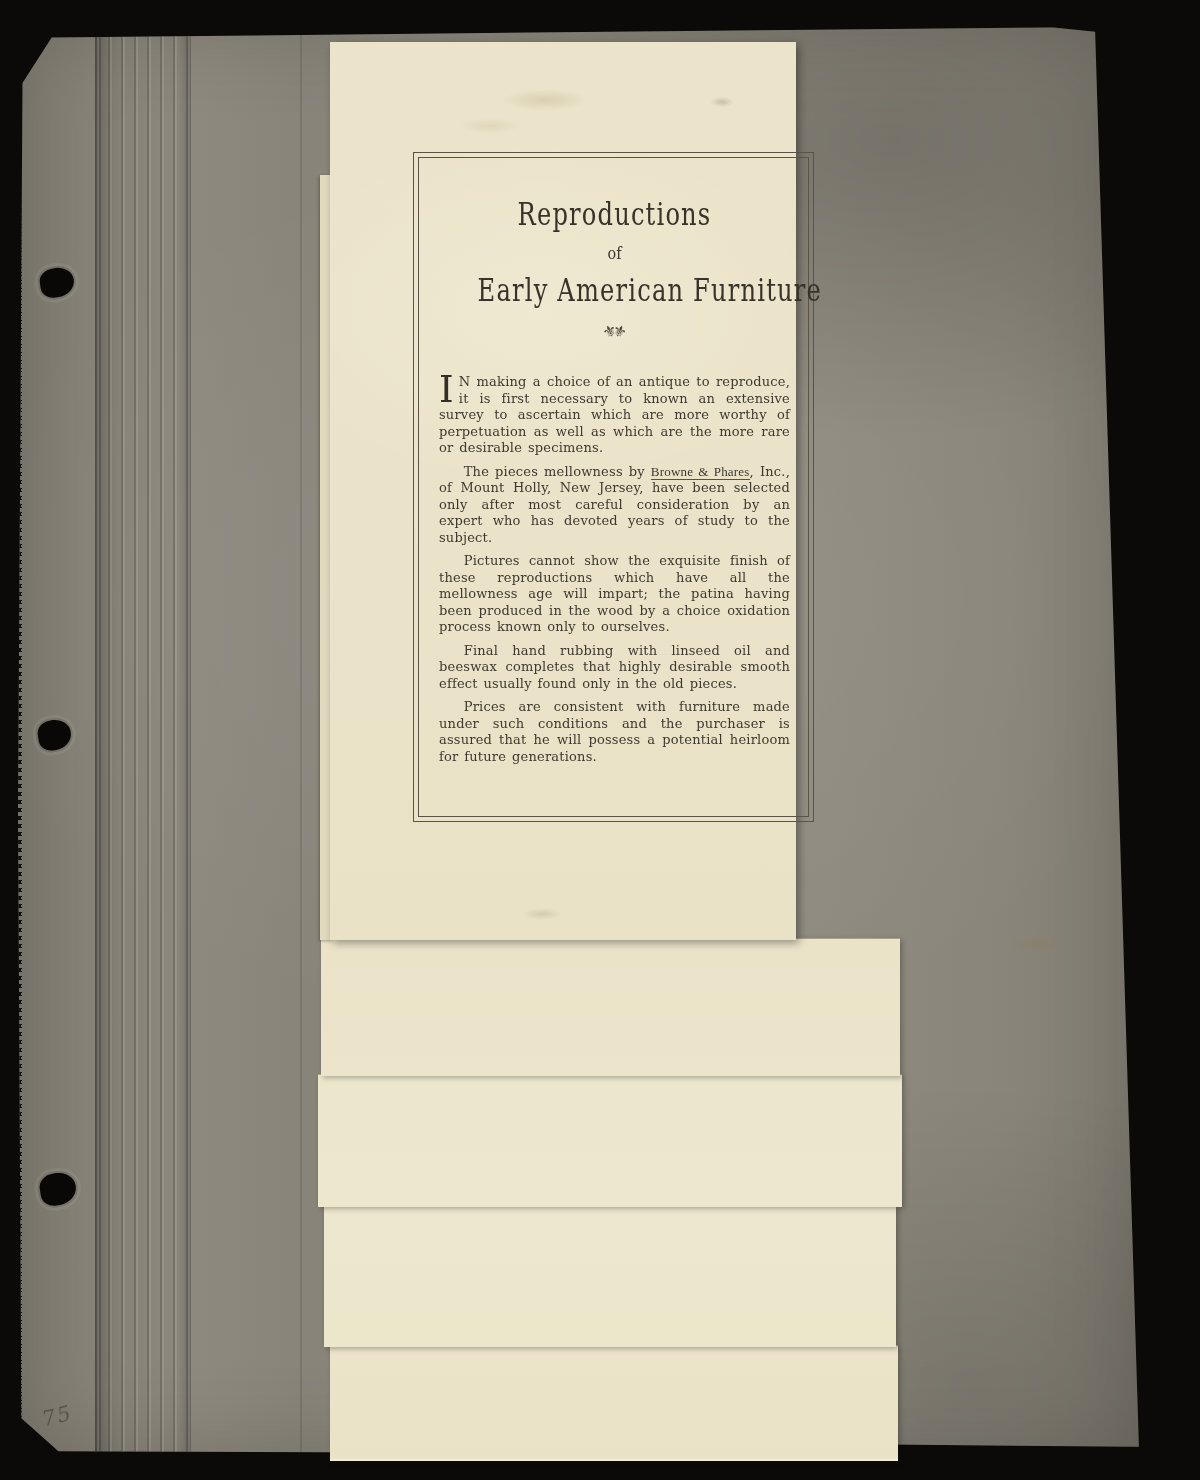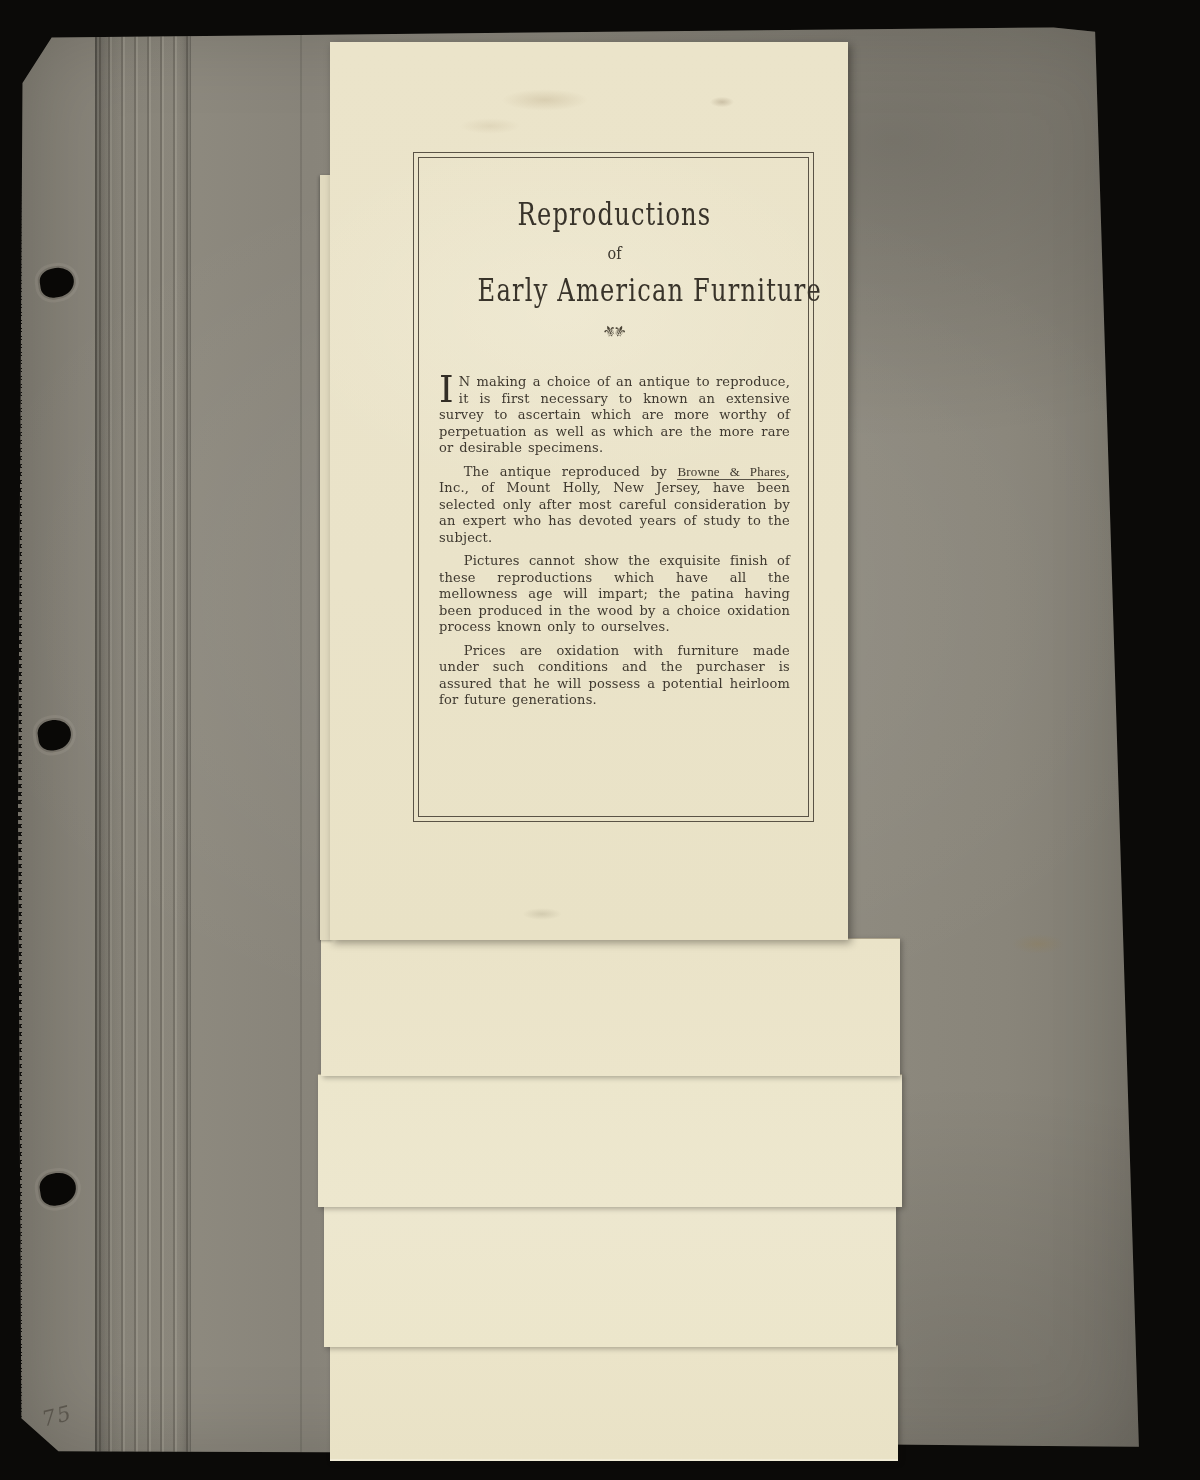--- a/index.html
+++ b/index.html
@@ -78,21 +78,21 @@
   .band-5{left:330px;top:1345px;width:568px;height:113px;z-index:3;
     background:linear-gradient(180deg,#ebe4c9,#e9e2c6);
     border-top:1px solid rgba(118,108,86,.45);
     border-bottom:2px solid rgba(248,244,228,.5);}
   .sliver{
     position:absolute;left:320px;top:175px;width:13px;height:765px;z-index:7;
     background:#e1dabf;box-shadow:-1px 1px 3px rgba(0,0,0,.3);
   }
   
   .pamphlet{
-    position:absolute;left:330px;top:42px;width:518px;height:898px;z-index:10;
+    position:absolute;left:330px;top:42px;width:466px;height:898px;z-index:10;
     background:
       radial-gradient(60px 15px at 215px 58px, rgba(125,95,50,.16), transparent 72%),
       radial-gradient(42px 11px at 160px 84px, rgba(125,95,50,.10), transparent 72%),
       radial-gradient(16px 7px  at 392px 60px, rgba(90,65,35,.22), transparent 75%),
       radial-gradient(14px 42px at 566px 285px, rgba(120,80,35,.22), transparent 72%),
       radial-gradient(10px 30px at 570px 335px, rgba(120,80,35,.14), transparent 72%),
       radial-gradient(26px 8px  at 212px 872px, rgba(95,85,60,.16), transparent 75%),
       radial-gradient(420px 260px at 45% 30%, rgba(255,253,242,.20), transparent 70%),
       linear-gradient(180deg,#ebe4ca 0%,#eae3c9 60%,#e9e2c6 100%);
     box-shadow:3px 3px 8px rgba(15,12,8,.38);
@@ -153,20 +153,21 @@
     <div class="frame-inner">
       <div class="content">
         <div class="title-1">Reproductions</div>
         <div class="title-2">of</div>
         <div class="title-3">Early American Furniture</div>
         <div class="ornament">
           <span class="orn orn-l">⚜</span><span class="orn orn-r">⚜</span>
         </div>
         <div class="bodytext">
           <p class="para p-drop"><span class="dropcap">I</span><span>N making a choice of an antique to reproduce, it is first necessary to known an extensive survey to ascertain which are more worthy of perpetuation as well as which are the more rare or desirable specimens.</span></p>
-          <p class="para indent"><span>The antique reproduced by </span><span class="uline">Browne &amp; Phares</span><span>, Inc., of Mount Holly, New Jersey, have been selected only after most careful consideration by an expert who has devoted years of study to the subject.</span></p>
+          <p class="para indent"><span>The pieces mellowness by </span><span class="uline">Browne &amp; Phares</span><span>, Inc., of Mount Holly, New Jersey, have been selected only after most careful consideration by an expert who has devoted years of study to the subject.</span></p>
           <p class="para indent"><span>Pictures cannot show the exquisite finish of these reproductions which have all the mellowness age will impart; the patina having been produced in the wood by a choice oxidation process known only to ourselves.</span></p>
-          <p class="para indent"><span>Prices are oxidation with furniture made under such conditions and the purchaser is assured that he will possess a potential heirloom for future generations.</span></p>
+          <p class="para indent"><span>Final hand rubbing with linseed oil and beeswax completes that highly desirable smooth effect usually found only in the old pieces.</span></p>
+          <p class="para indent"><span>Prices are consistent with furniture made under such conditions and the purchaser is assured that he will possess a potential heirloom for future generations.</span></p>
         </div>
       </div>
     </div>
   </div>
 </div>
 
 </body></html>

